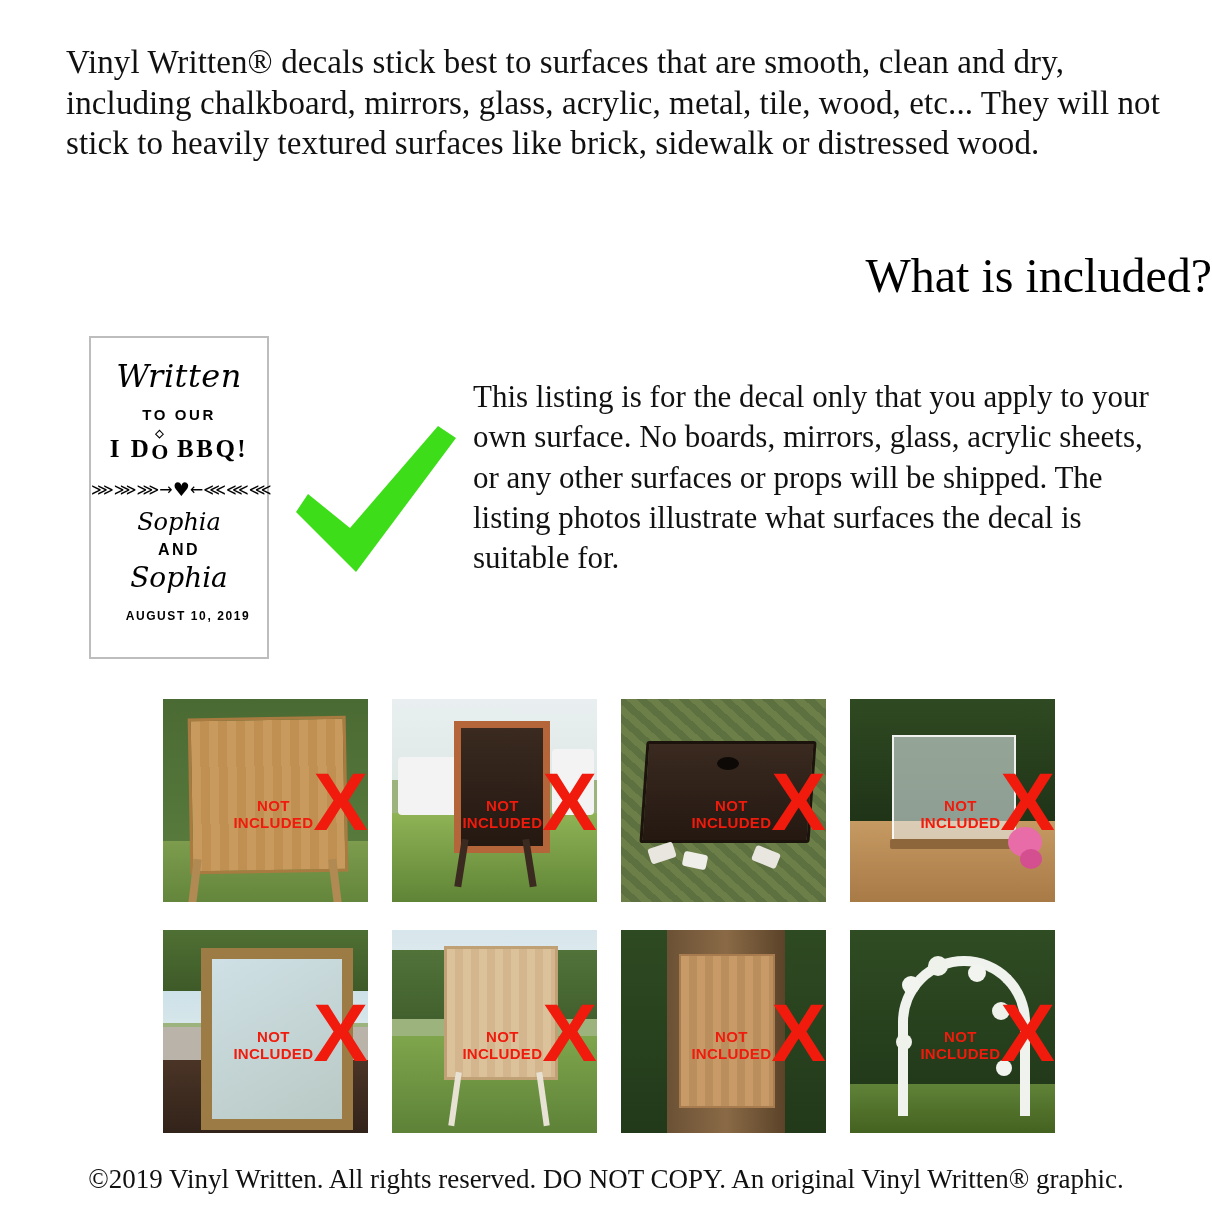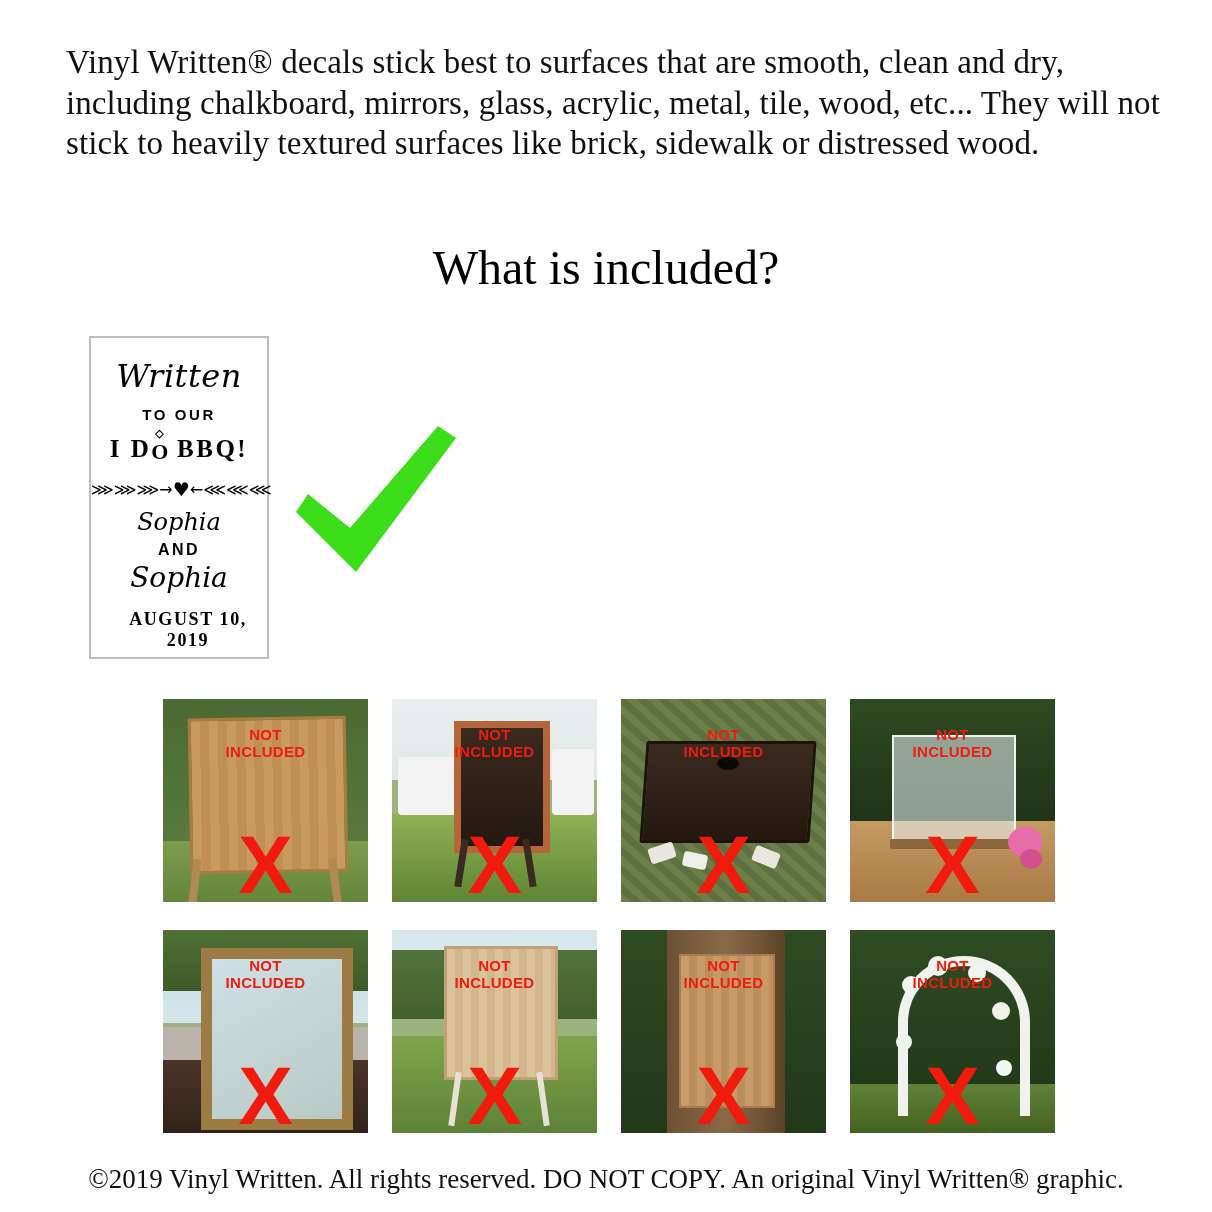--- a/index.html
+++ b/index.html
@@ -32,23 +32,23 @@
     line-height: 1.23;
     font-family: "Liberation Serif", serif;
     color: #111;
     letter-spacing: 0.1px;
   }
 
   
   .heading {
     position: absolute;
     left: 0;
-    top: 218px;
+    top: 226px;
     width: 1212px;
-    text-align: center;
+    text-align: right;
     font-size: 48px;
     font-family: "Liberation Serif", serif;
     color: #000;
   }
 
   
   .decal-card {
     position: absolute;
     left: 89px;
     top: 314px;
@@ -122,22 +122,22 @@
   }
   .decal-name2 {
     margin-top: 4px;
     font-family: "DejaVu Serif", serif;
     font-style: italic;
     font-size: 28px;
     line-height: 1.05;
   }
   .decal-date {
     margin-top: 16px;
-    font-family: Liberation Serif, serif;
-    font-size: 18px;
+    font-family: Liberation Sans, sans-serif;
+    font-size: 12px;
     letter-spacing: 1.6px;
     font-weight: 600;
     padding-left: 18px;
   }
 
   
   .check {
     position: absolute;
     left: 288px;
     top: 398px;
@@ -177,23 +177,23 @@
     background: #9db37e;
   }
   .cell .scene {
     position: absolute;
     inset: 0;
   }
   .overlay {
     position: absolute;
     inset: 0;
     display: flex;
-    flex-direction: column;
+    flex-direction: row;
     align-items: center;
-    justify-content: space-between;
+    justify-content: flex-end;
     pointer-events: none;
   }
   .ni-text {
     margin-top: 27px;
     color: #f01b0c;
     font-family: "Liberation Sans", sans-serif;
     font-size: 15px;
     font-weight: 700;
     line-height: 1.15;
     text-align: center;
@@ -260,20 +260,21 @@
     <div class="decal-name2">Sophia</div>
     <div class="decal-date">AUGUST 10, 2019</div>
   </div>
 
   <div class="check">
     <svg viewBox="0 0 170 160" width="170" height="160" aria-hidden="true">
       <path d="M8 92 L20 74 L62 108 L150 6 L168 18 L68 152 Z" fill="#3ddd19"></path>
     </svg>
   </div>
 
+  <div class="listing-text">This listing is for the decal only that you apply to your own surface.  No boards, mirrors, glass, acrylic sheets, or any other surfaces or props will be shipped.  The listing photos illustrate what surfaces the decal is suitable for.</div>
 
   <div class="grid">
 
     <div class="cell">
       <div class="scene">
         <div class="trees" style="height:100%; background:linear-gradient(#4a6a33,#5d8040);"></div>
         <div class="grass" style="height:30%; background:linear-gradient(#7d9c4d,#63863c);"></div>
         <div class="board-wood" style="left:26px; top:18px; width:152px; height:150px; transform:rotate(-1deg);"></div>
         <div class="easel-leg" style="left:28px; top:160px; width:8px; height:44px; transform:rotate(7deg);"></div>
         <div class="easel-leg" style="left:168px; top:160px; width:8px; height:44px; transform:rotate(-7deg);"></div>

